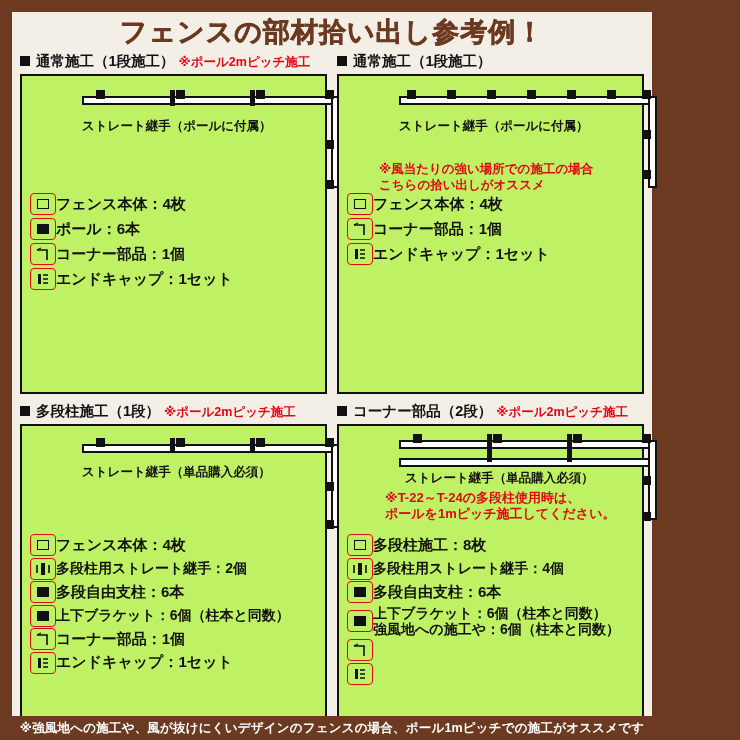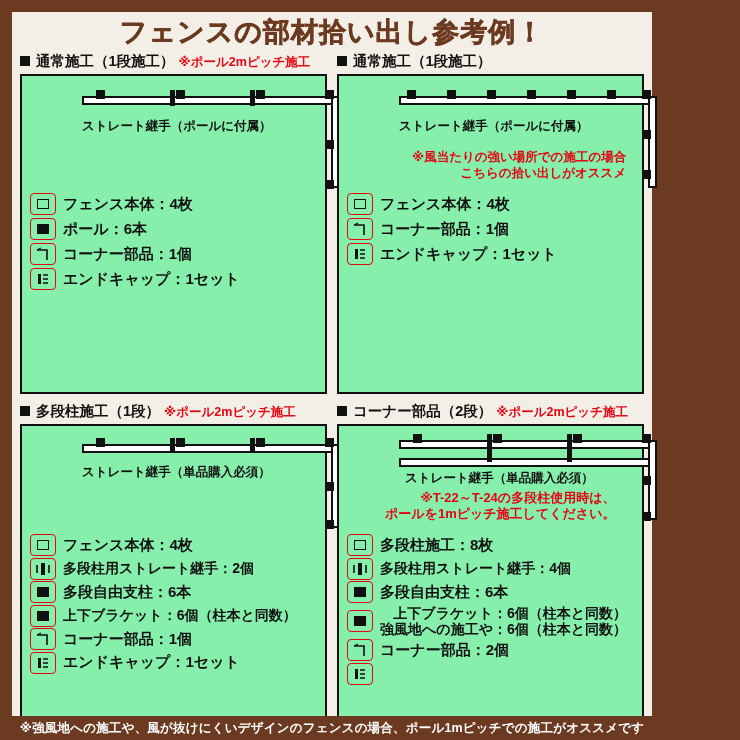--- a/index.html
+++ b/index.html
@@ -53,24 +53,23 @@
     display:inline-block;width:10px;height:10px;
     background:#111;margin-right:2px;
   }
   .panel-head .note{
     color:#e30613;
     font-size:12.5px;
     font-weight:bold;
   }
   .panel-box{
     border:2px solid #111;
-    background:#86efac;
+    background:#bef264;
     padding:6px 8px 15px 8px;
     box-sizing:border-box;
-    text-align:right;
   }
   .panel-box.h1{height:320px;}
   .panel-box.h2{height:315px;}
 
   
   .diagram{position:relative;height:108px;}
   .diagram.tall{height:100px;}
   .rail{
     position:absolute;
     background:#fff;
@@ -98,21 +97,21 @@
     color:#e30613;
     line-height:1.25;
     white-space:nowrap;
   }
   .diag-note.small{font-size:13px;}
 
   
   .items{margin-top:2px;}
   .item{
     display:flex;align-items:center;
-    gap:7px;
+    gap:0;
     margin:3px 0;
   }
   .chip{
     flex:0 0 auto;
     width:26px;height:22px;
     border:1.6px solid #e30613;
     border-radius:4px;
     display:flex;align-items:center;justify-content:center;
     box-sizing:border-box;
   }
@@ -223,21 +222,21 @@
           <div class="post" style="left:60px;top:8px;"></div>
           <div class="post" style="left:100px;top:8px;"></div>
           <div class="post" style="left:140px;top:8px;"></div>
           <div class="post" style="left:180px;top:8px;"></div>
           <div class="post" style="left:220px;top:8px;"></div>
           <div class="post" style="left:260px;top:8px;"></div>
           <div class="post" style="left:295px;top:8px;"></div>
           <div class="post" style="left:295px;top:48px;"></div>
           <div class="post" style="left:295px;top:88px;"></div>
           <div class="diag-label" style="left:52px;top:36px;">ストレート継手（ポールに付属）</div>
-          <div class="diag-note" style="left:32px;top:68px;white-space:pre-line;margin-left:33px;">※風当たりの強い場所での施工の場合
+          <div class="diag-note" style="left:32px;top:80px;white-space:pre-line;">※風当たりの強い場所での施工の場合
 こちらの拾い出しがオススメ</div>
         </div>
         <div class="items">
           <div class="item">
             <span class="chip">
                 <span class="g-panel"></span>
               </span>
             <span class="item-label">フェンス本体：4枚</span>
           </div>
           <div class="item">
@@ -386,21 +385,20 @@
               <span>強風地への施工や：6個（柱本と同数）</span>
             </span>
           </div>
           <div class="item tight">
             <span class="chip">
               <svg class="gl" width="15" height="14" viewBox="0 0 15 14">
                   <path d="M1 3 H11 V13" fill="none" stroke="#111" stroke-width="1.6"></path>
                   <path d="M1 3 L5 1" fill="none" stroke="#111" stroke-width="1.2"></path>
                 </svg>
             </span>
-            <span class="item-label">コーナー部品：2個</span>
           </div>
           <div class="item tight">
             <span class="chip">
               <svg class="gl" width="15" height="14" viewBox="0 0 15 14">
                   <rect x="2" y="2" width="3" height="10" fill="#111"></rect>
                   <path d="M7 3 H12 M7 7 H12 M7 11 H12" stroke="#111" stroke-width="1.4"></path>
                 </svg>
             </span>
           </div>
         </div>

